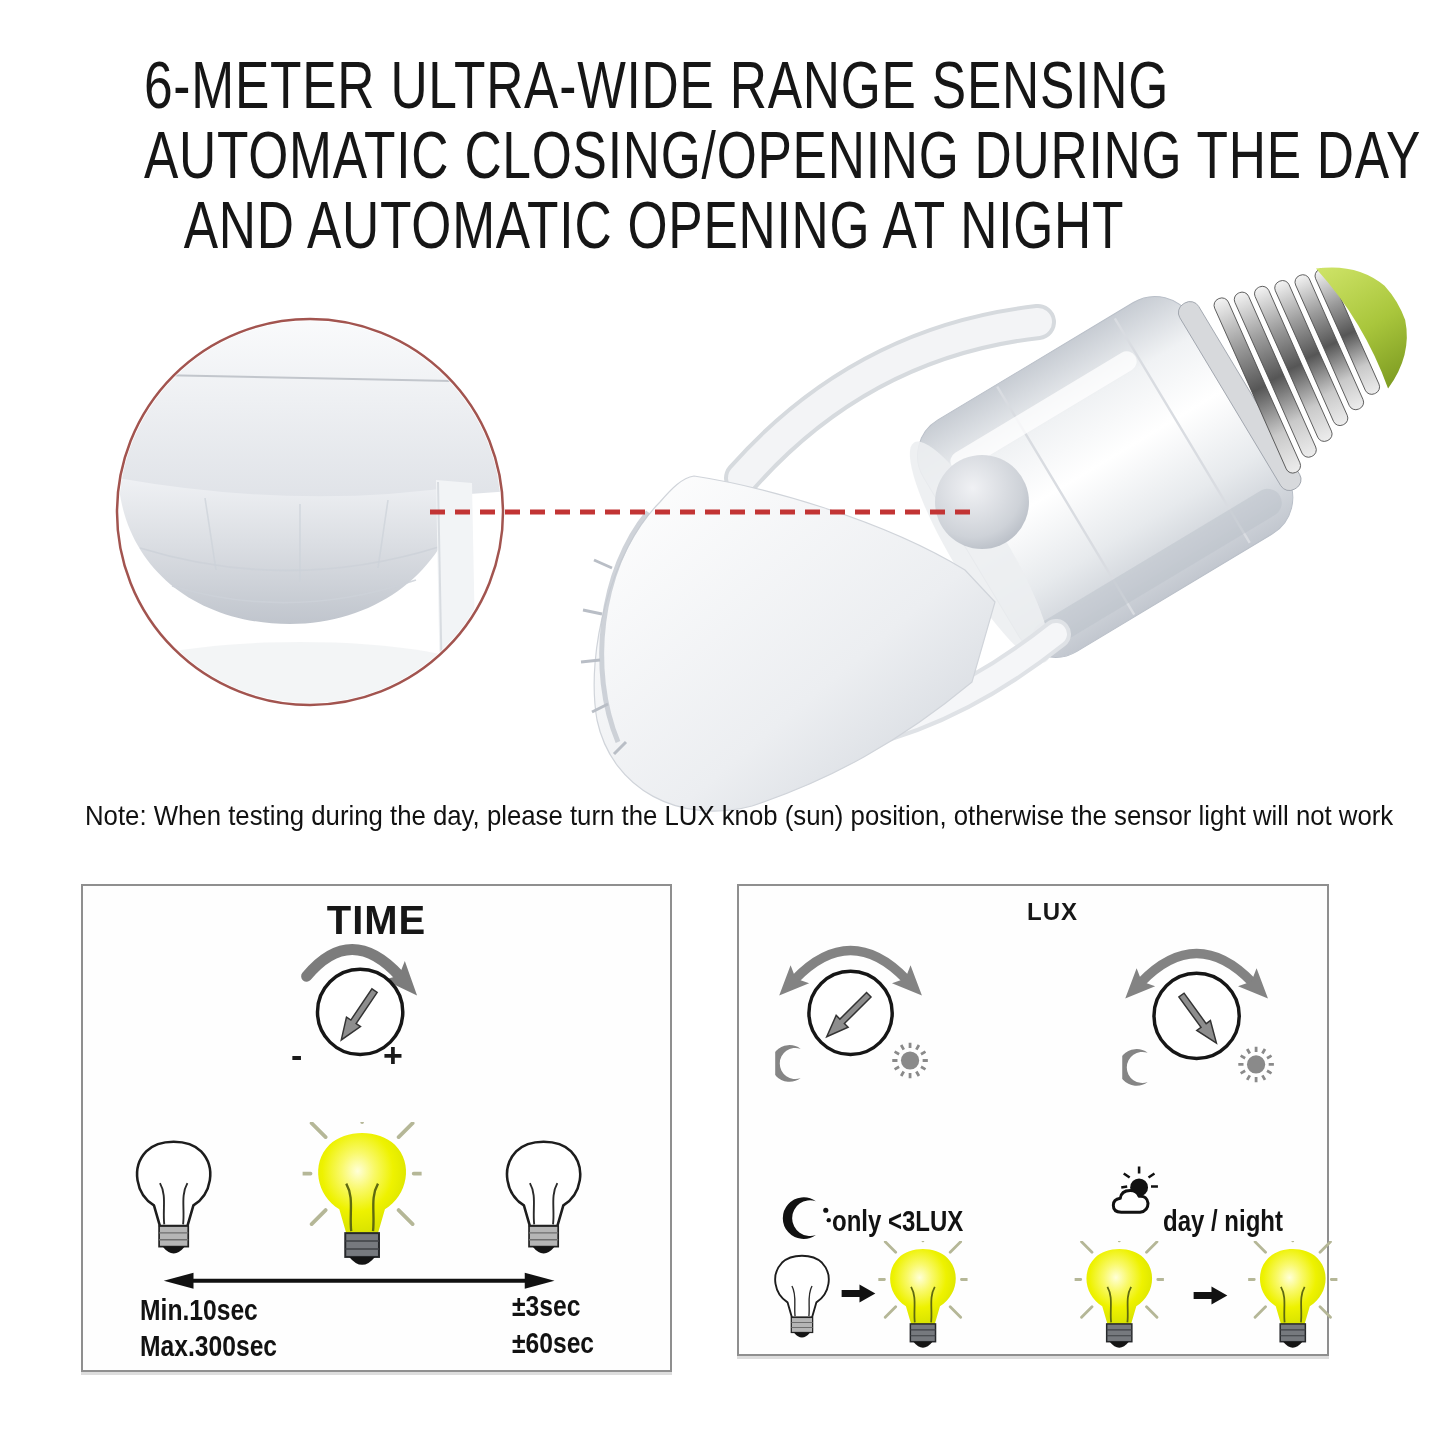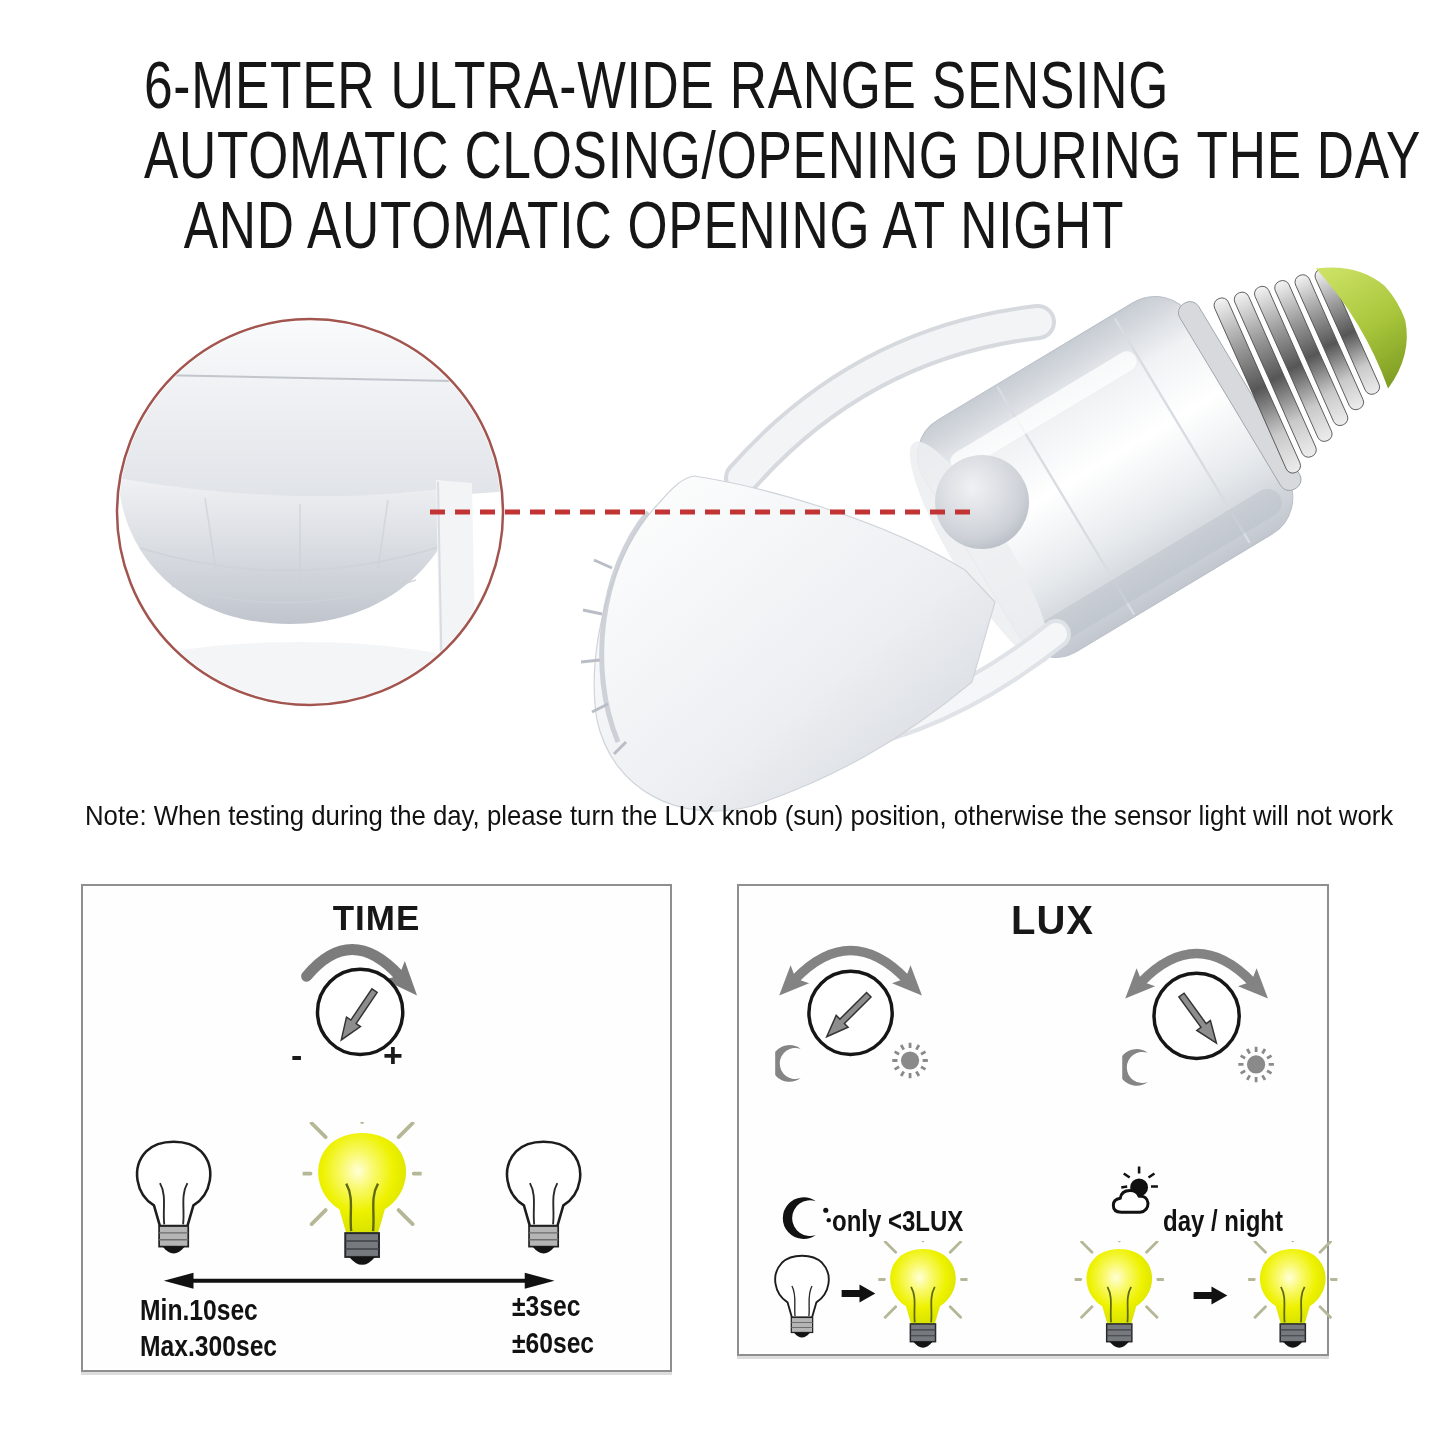--- a/index.html
+++ b/index.html
@@ -30,22 +30,22 @@
     position:absolute;border:2px solid #8f8f8f;background:#fefefe;
     box-sizing:border-box;box-shadow:0 3px 0 rgba(120,120,120,.25);
   }
   #time-panel{left:81px;top:884px;width:591px;height:488px;}
   #lux-panel{left:737px;top:884px;width:592px;height:472px;}
   .panel-canvas{position:absolute;left:0;top:0;}
   .panel-title{
     position:absolute;left:0;right:0;top:12px;text-align:center;
     font-weight:700;color:#171717;letter-spacing:1px;
   }
-  #time-panel .panel-title{font-size:35px;}
-  #lux-panel .panel-title{font-size:40px;padding-left:39px;}
+  #time-panel .panel-title{font-size:40px;}
+  #lux-panel .panel-title{font-size:24px;padding-left:39px;}
   .sign{position:absolute;font-size:34px;font-weight:700;color:#1a1a1a;}
   .range-label{
     position:absolute;font-size:29px;font-weight:700;color:#121212;
     transform:scaleX(0.85);transform-origin:0 50%;white-space:nowrap;
   }
   .cond-label{
     position:absolute;font-size:30px;font-weight:700;color:#121212;
     transform:scaleX(0.80);transform-origin:0 50%;white-space:nowrap;
   }
 </style>

